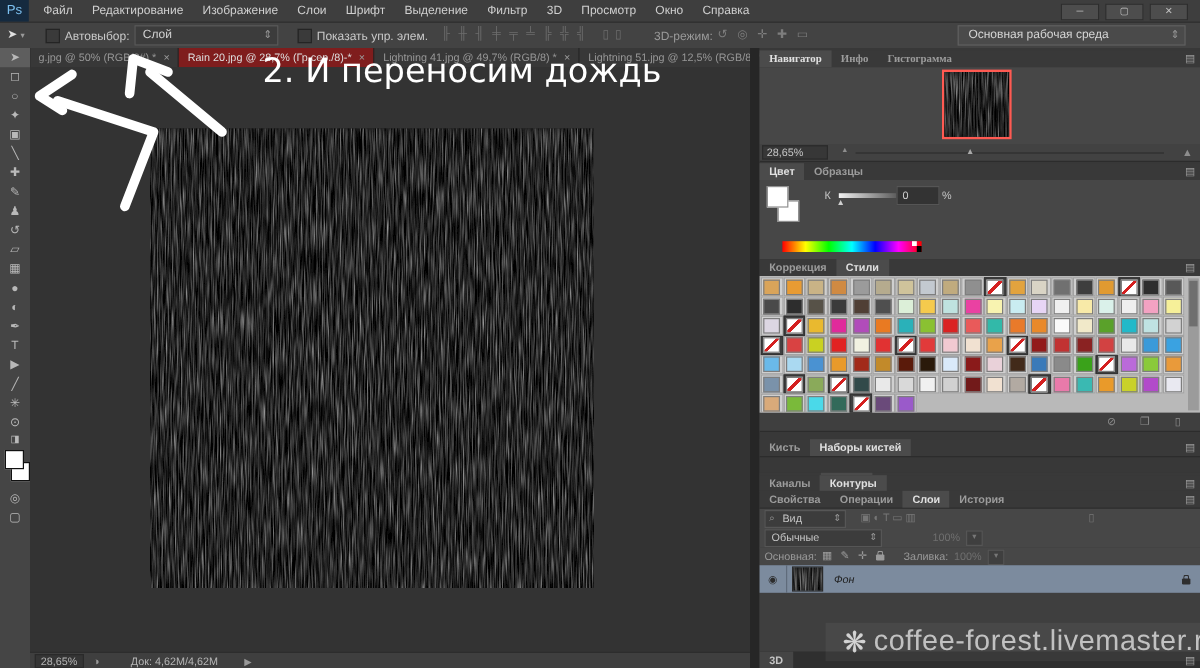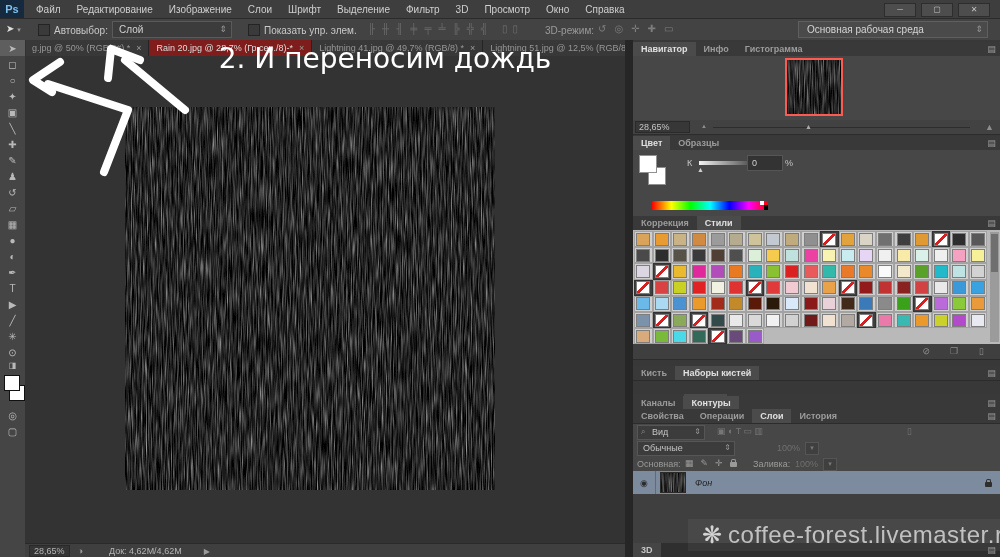--- a/index.html
+++ b/index.html
@@ -4,21 +4,21 @@
 <style>
   html,body{margin:0;padding:0;}
   body{
     width:1000px;height:557px;position:relative;overflow:hidden;
     background:#3a3a3a;font-family:"Liberation Sans",sans-serif;color:#cfcfcf;
     -webkit-user-select:none;user-select:none;
   }
   
   #menubar{position:absolute;left:0;top:0;width:1000px;height:18px;background:#3e3e3e;
     border-bottom:1px solid #2b2b2b;display:flex;align-items:center;font-size:10px;}
-  #ps-logo{width:24px;height:18px;background:#152a3f;color:#7cc0f0;font-weight:bold;
+  #ps-logo{width:24px;height:18px;background:#152a3f;color:#7cc0f0;font-weight:normal;
     font-size:11px;display:flex;align-items:center;justify-content:center;}
   #menu-items{display:flex;align-items:center;margin-left:4px;}
   .menu-item{margin:0 8px;color:#cfcfcf;white-space:nowrap;}
   #win-ctrls{position:absolute;right:10px;top:3px;display:flex;gap:5px;}
   .win-btn{width:30px;height:12px;background:#4d4d4d;border:1px solid #2d2d2d;color:#c2c2c2;
     font-size:8px;line-height:11px;text-align:center;}
   
   #optionsbar{position:absolute;left:0;top:19px;width:1000px;height:21px;background:#434343;
     border-bottom:1px solid #272727;font-size:10px;}
   #opt-tool{position:absolute;left:6px;top:4px;color:#e0e0e0;font-size:10px;}
@@ -70,21 +70,21 @@
   #status-doc{margin-left:26px;}
   #status-play{margin-left:22px;color:#9a9a9a;font-size:8px;}
   
   #rp-gap{position:absolute;left:625px;top:40px;width:8px;height:517px;background:#262626;}
   #right{position:absolute;left:633px;top:40px;width:367px;height:517px;background:#383838;font-size:9px;}
   .panel-header{position:absolute;left:0;width:367px;height:14px;background:#393939;
     border-bottom:1px solid #2c2c2c;display:flex;align-items:center;}
   .ph-tab{padding:2px 8px;color:#9c9c9c;font-weight:bold;font-size:9px;white-space:nowrap;}
   .ph-tab.active{background:#4b4b4b;color:#e0e0e0;}
   .ph-menu{position:absolute;right:4px;top:2px;color:#9a9a9a;font-size:9px;}
-  #hdr-nav{top:2px;} #nav-body{position:absolute;left:0;top:16px;width:367px;height:64px;background:#474747;}
+  #hdr-nav{top:2px;font-family:Liberation Serif, serif;} #nav-body{position:absolute;left:0;top:16px;width:367px;height:64px;background:#474747;}
   #nav-thumb{position:absolute;left:152px;top:2px;width:54px;height:54px;border:2px solid #ff5a52;}
   #nav-footer{position:absolute;left:0;top:80px;width:367px;height:14px;background:#424242;border-bottom:1px solid #2c2c2c;}
   #nav-zoom{position:absolute;left:2px;top:1px;width:50px;height:10px;background:#373737;border:1px solid #2a2a2a;
     color:#c5c5c5;padding-left:3px;line-height:10px;}
   #nav-track{position:absolute;left:80px;right:30px;top:7px;height:1px;background:#2d2d2d;}
   .nav-mtn{position:absolute;color:#8d8d8d;}
   #nav-mtn-l{left:68px;top:3px;font-size:6px;}
   #nav-thumbpos{left:172px;top:3px;font-size:7px;color:#aaa;position:absolute;}
   #nav-mtn-r{right:6px;top:2px;font-size:9px;}
   #hdr-color{top:96px;}

